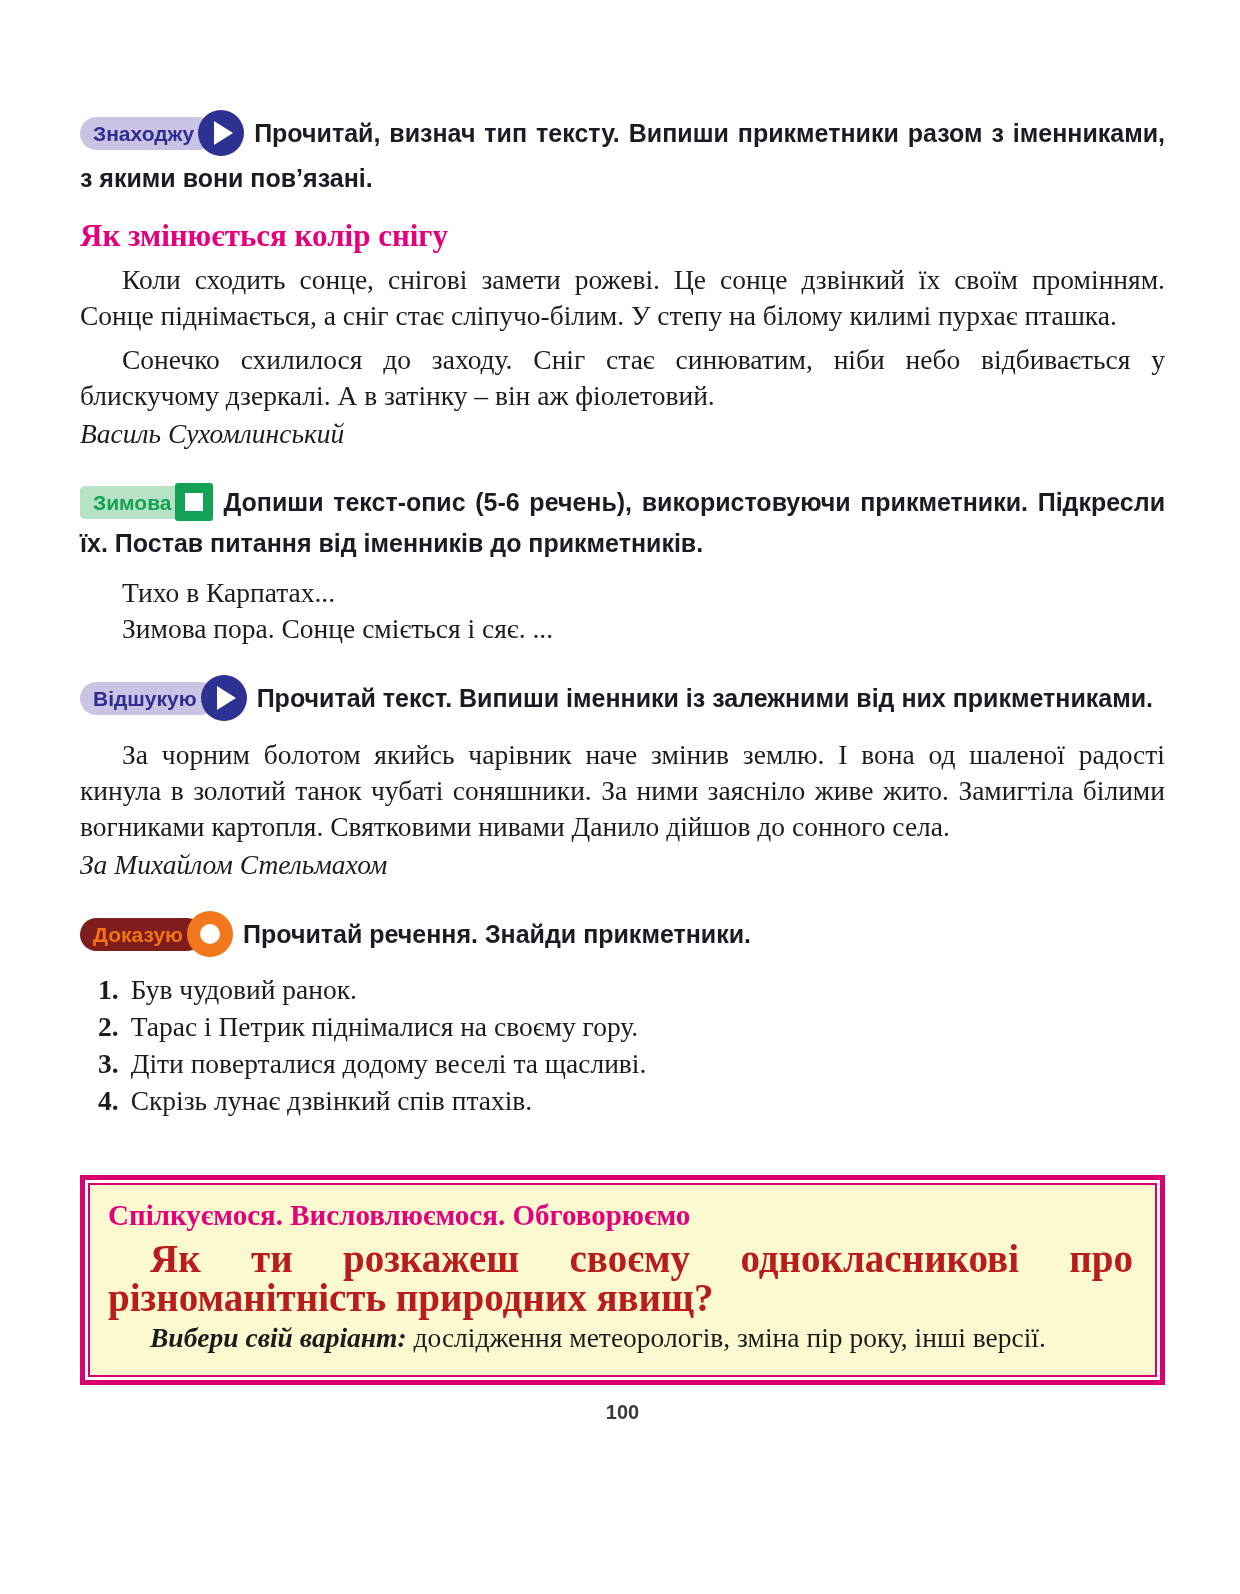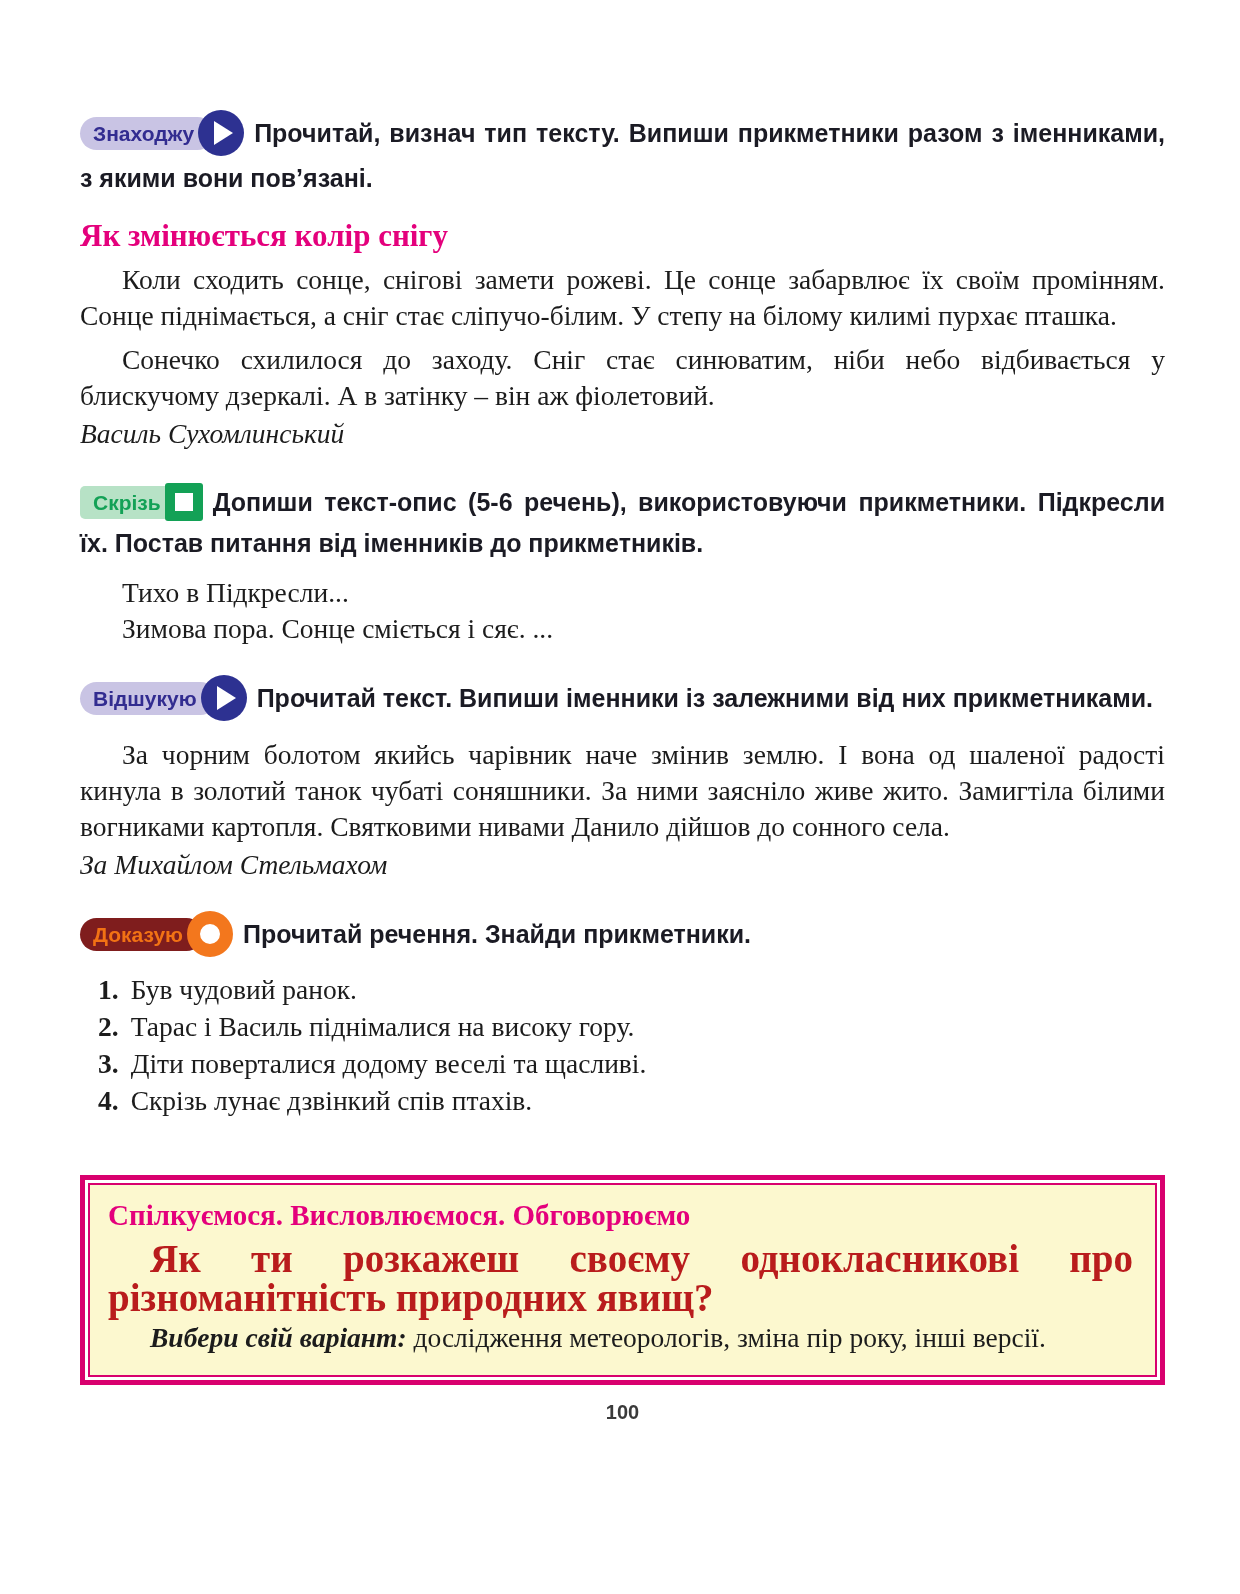--- a/index.html
+++ b/index.html
@@ -142,34 +142,34 @@
   <div class="task-line">
     <span class="badge badge-lavender">
       <span class="badge-pill">Знаходжу</span>
       <span class="icon-play">
           <span class="tri"></span>
         </span>
     </span><span>Прочитай, визнач тип тексту. Випиши прикметники разом з іменниками, з якими вони пов’язані.</span>
   </div>
 
   <div class="reading-title">Як змінюється колір снігу</div>
-  <p class="para">Коли сходить сонце, снігові замети рожеві. Це сонце забарвлює їх своїм промінням. Сонце піднімається, а сніг стає сліпучо-білим. У степу на білому килимі пурхає пташка.</p>
+  <p class="para">Коли сходить сонце, снігові замети рожеві. Це сонце дзвінкий їх своїм промінням. Сонце піднімається, а сніг стає сліпучо-білим. У степу на білому килимі пурхає пташка.</p>
   <p class="para">Сонечко схилилося до заходу. Сніг стає синюватим, ніби небо відбивається у блискучому дзеркалі. А в затінку – він аж фіолетовий.</p>
   <div class="attribution">Василь Сухомлинський</div>
 
   <div class="task-line mt-sect">
     <span class="badge badge-green">
-      <span class="badge-pill">Скрізь</span>
+      <span class="badge-pill">Зимова</span>
       <span class="icon-stop">
           <span class="sq"></span>
         </span>
     </span><span>Допиши текст-опис (5-6 речень), використовуючи прикметники. Підкресли їх. Постав питання від іменників до прикметників.</span>
   </div>
   <div class="mt-small">
-    <div class="starter">Тихо в Підкресли...</div>
+    <div class="starter">Тихо в Карпатах...</div>
     <div class="starter">Зимова пора. Сонце сміється і сяє. ...</div>
   </div>
 
   <div class="task-line mt-sect">
     <span class="badge badge-lavender">
       <span class="badge-pill">Відшукую</span>
       <span class="icon-play">
           <span class="tri"></span>
         </span>
     </span><span>Прочитай текст. Випиши іменники із залежними від них прикметниками.</span>
@@ -178,21 +178,21 @@
   <div class="attribution">За Михайлом Стельмахом</div>
 
   <div class="task-line mt-sect">
     <span class="badge badge-peach">
       <span class="badge-pill">Доказую</span>
       <span class="icon-ring"></span>
     </span><span>Прочитай речення. Знайди прикметники.</span>
   </div>
   <div class="sent-list">
     <div class="sent-row"><span class="sent-num">1.</span><span>Був чудовий ранок.</span></div>
-    <div class="sent-row"><span class="sent-num">2.</span><span>Тарас і Василь піднімалися на високу гору.</span></div>
+    <div class="sent-row"><span class="sent-num">2.</span><span>Тарас і Петрик піднімалися на своєму гору.</span></div>
     <div class="sent-row"><span class="sent-num">3.</span><span>Діти поверталися додому веселі та щасливі.</span></div>
     <div class="sent-row"><span class="sent-num">4.</span><span>Скрізь лунає дзвінкий спів птахів.</span></div>
   </div>
 
   <div class="disc-box">
     <div class="disc-box-inner">
       <div class="disc-title">Спілкуємося. Висловлюємося. Обговорюємо</div>
       <div class="disc-question">Як ти розкажеш своєму однокласникові про різноманітність природних явищ?</div>
       <div class="disc-variant">
         <span class="lbl">Вибери свій варіант:</span><span> дослідження метеорологів, зміна пір року, інші версії.</span>

